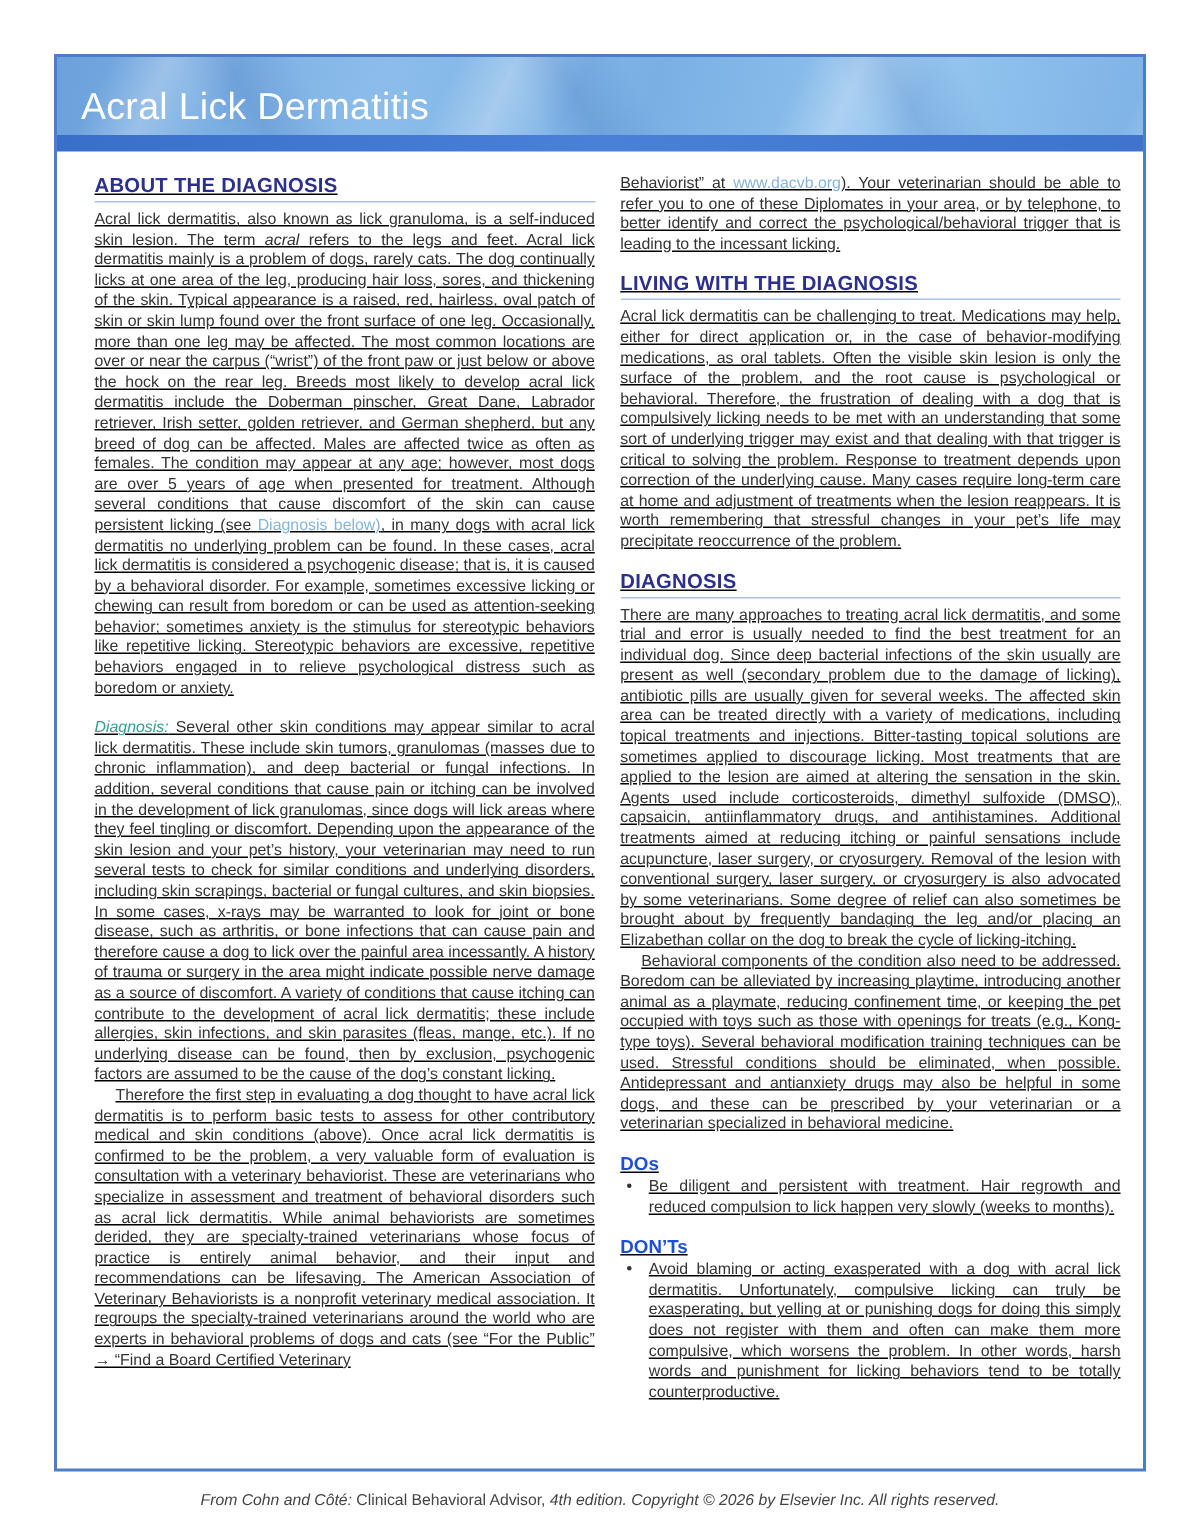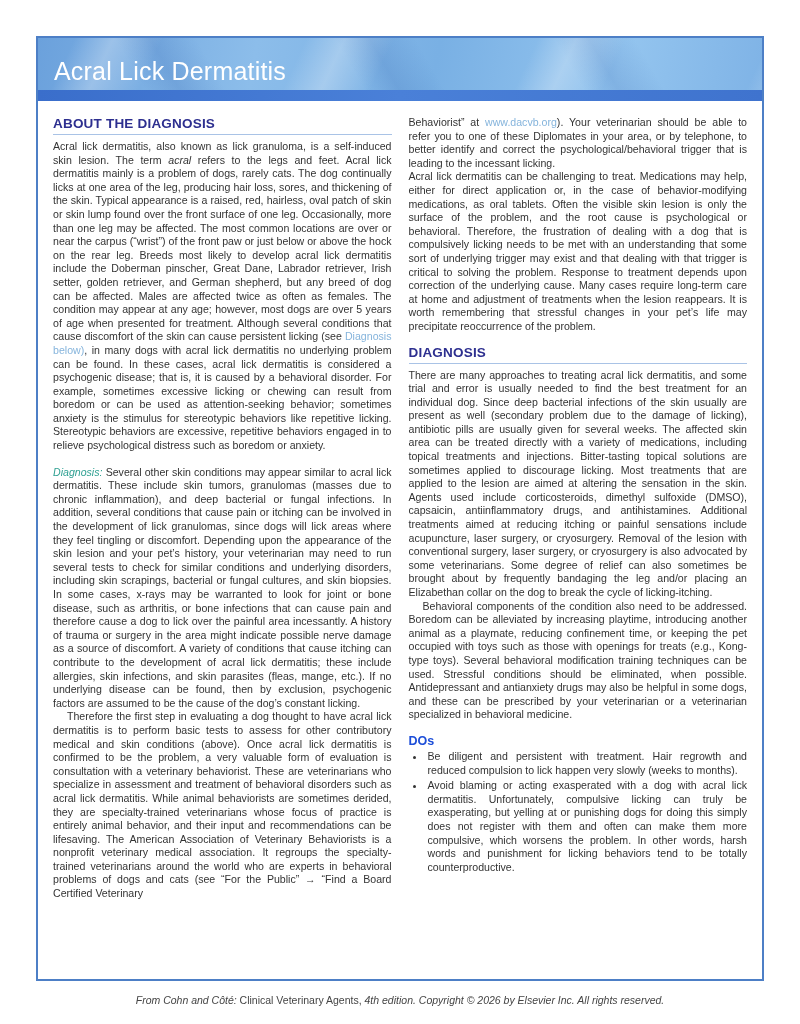--- a/index.html
+++ b/index.html
@@ -30,21 +30,21 @@
       repeating-linear-gradient(60deg, rgba(40,90,170,0) 0px, rgba(40,90,170,0) 120px,
         rgba(40,90,170,0.18) 150px, rgba(40,90,170,0) 190px);
   }
   .banner-title {
     position: relative; color: #ffffff; font-size: 25px; font-weight: normal;
     letter-spacing: 0.2px; padding: 0 0 6px 16px; line-height: 1;
   }
   .banner-strip { height: 11px; background: linear-gradient(90deg, #3a6ecb, #4a80d8 50%, #3f73ce); }
 
   
-  .columns { display: flex; gap: 17px; padding: 15px 15px 12px 15px; }
+  .columns { display: flex; gap: 17px; padding: 15px 15px 12px 25px; text-decoration: underline; }
   .col { flex: 1 1 0; min-width: 0; }
 
   .section-heading {
     color: #2d2f8f; font-size: 13.5px; font-weight: bold; letter-spacing: 0.2px;
     margin: 11px 0 5px 0; padding-bottom: 3px; border-bottom: 1px solid #a9c3e6;
   }
   .section-heading.first { margin-top: 0; }
 
   .mini-heading {
     color: #1d4ed8; font-size: 12.5px; font-weight: bold;
@@ -90,33 +90,35 @@
       <div class="col">
         <div class="section-heading first">ABOUT THE DIAGNOSIS</div>
         <p class="body-text"><span class="run-plain">Acral lick dermatitis, also known as lick granuloma, is a self-induced skin lesion. The term </span><span class="run-italic">acral</span><span class="run-plain"> refers to the legs and feet. Acral lick dermatitis mainly is a problem of dogs, rarely cats. The dog continually licks at one area of the leg, producing hair loss, sores, and thickening of the skin. Typical appearance is a raised, red, hairless, oval patch of skin or skin lump found over the front surface of one leg. Occasionally, more than one leg may be affected. The most common locations are over or near the carpus (“wrist”) of the front paw or just below or above the hock on the rear leg. Breeds most likely to develop acral lick dermatitis include the Doberman pinscher, Great Dane, Labrador retriever, Irish setter, golden retriever, and German shepherd, but any breed of dog can be affected. Males are affected twice as often as females. The condition may appear at any age; however, most dogs are over 5 years of age when presented for treatment. Although several conditions that cause discomfort of the skin can cause persistent licking (see </span><a class="run-link">Diagnosis below)</a><span class="run-plain">, in many dogs with acral lick dermatitis no underlying problem can be found. In these cases, acral lick dermatitis is considered a psychogenic disease; that is, it is caused by a behavioral disorder. For example, sometimes excessive licking or chewing can result from boredom or can be used as attention-seeking behavior; sometimes anxiety is the stimulus for stereotypic behaviors like repetitive licking. Stereotypic behaviors are excessive, repetitive behaviors engaged in to relieve psychological distress such as boredom or anxiety.</span></p>
         <p class="body-text gap"><span class="run-lead">Diagnosis:</span><span class="run-plain"> Several other skin conditions may appear similar to acral lick dermatitis. These include skin tumors, granulomas (masses due to chronic inflammation), and deep bacterial or fungal infections. In addition, several conditions that cause pain or itching can be involved in the development of lick granulomas, since dogs will lick areas where they feel tingling or discomfort. Depending upon the appearance of the skin lesion and your pet’s history, your veterinarian may need to run several tests to check for similar conditions and underlying disorders, including skin scrapings, bacterial or fungal cultures, and skin biopsies. In some cases, x-rays may be warranted to look for joint or bone disease, such as arthritis, or bone infections that can cause pain and therefore cause a dog to lick over the painful area incessantly. A history of trauma or surgery in the area might indicate possible nerve damage as a source of discomfort. A variety of conditions that cause itching can contribute to the development of acral lick dermatitis; these include allergies, skin infections, and skin parasites (fleas, mange, etc.). If no underlying disease can be found, then by exclusion, psychogenic factors are assumed to be the cause of the dog’s constant licking.</span></p>
         <p class="body-text indent"><span class="run-plain">Therefore the first step in evaluating a dog thought to have acral lick dermatitis is to perform basic tests to assess for other contributory medical and skin conditions (above). Once acral lick dermatitis is confirmed to be the problem, a very valuable form of evaluation is consultation with a veterinary behaviorist. These are veterinarians who specialize in assessment and treatment of behavioral disorders such as acral lick dermatitis. While animal behaviorists are sometimes derided, they are specialty-trained veterinarians whose focus of practice is entirely animal behavior, and their input and recommendations can be lifesaving. The American Association of Veterinary Behaviorists is a nonprofit veterinary medical association. It regroups the specialty-trained veterinarians around the world who are experts in behavioral problems of dogs and cats (see “For the Public” → “Find a Board Certified Veterinary</span></p>
       </div>
 
       <div class="col">
         <p class="body-text"><span class="run-plain">Behaviorist” at </span><a class="run-link">www.dacvb.org</a><span class="run-plain">). Your veterinarian should be able to refer you to one of these Diplomates in your area, or by telephone, to better identify and correct the psychological/behavioral trigger that is leading to the incessant licking.</span></p>
 
+        <div class="section-heading">LIVING WITH THE DIAGNOSIS</div>
         <p class="body-text"><span class="run-plain">Acral lick dermatitis can be challenging to treat. Medications may help, either for direct application or, in the case of behavior-modifying medications, as oral tablets. Often the visible skin lesion is only the surface of the problem, and the root cause is psychological or behavioral. Therefore, the frustration of dealing with a dog that is compulsively licking needs to be met with an understanding that some sort of underlying trigger may exist and that dealing with that trigger is critical to solving the problem. Response to treatment depends upon correction of the underlying cause. Many cases require long-term care at home and adjustment of treatments when the lesion reappears. It is worth remembering that stressful changes in your pet’s life may precipitate reoccurrence of the problem.</span></p>
 
         <div class="section-heading">DIAGNOSIS</div>
         <p class="body-text"><span class="run-plain">There are many approaches to treating acral lick dermatitis, and some trial and error is usually needed to find the best treatment for an individual dog. Since deep bacterial infections of the skin usually are present as well (secondary problem due to the damage of licking), antibiotic pills are usually given for several weeks. The affected skin area can be treated directly with a variety of medications, including topical treatments and injections. Bitter-tasting topical solutions are sometimes applied to discourage licking. Most treatments that are applied to the lesion are aimed at altering the sensation in the skin. Agents used include corticosteroids, dimethyl sulfoxide (DMSO), capsaicin, antiinflammatory drugs, and antihistamines. Additional treatments aimed at reducing itching or painful sensations include acupuncture, laser surgery, or cryosurgery. Removal of the lesion with conventional surgery, laser surgery, or cryosurgery is also advocated by some veterinarians. Some degree of relief can also sometimes be brought about by frequently bandaging the leg and/or placing an Elizabethan collar on the dog to break the cycle of licking-itching.</span></p>
         <p class="body-text indent"><span class="run-plain">Behavioral components of the condition also need to be addressed. Boredom can be alleviated by increasing playtime, introducing another animal as a playmate, reducing confinement time, or keeping the pet occupied with toys such as those with openings for treats (e.g., Kong-type toys). Several behavioral modification training techniques can be used. Stressful conditions should be eliminated, when possible. Antidepressant and antianxiety drugs may also be helpful in some dogs, and these can be prescribed by your veterinarian or a veterinarian specialized in behavioral medicine.</span></p>
 
         <div class="mini-heading">DOs</div>
         <ul class="bullets">
             <li>Be diligent and persistent with treatment. Hair regrowth and reduced compulsion to lick happen very slowly (weeks to months).</li>
           </ul>
 
+        <div class="mini-heading">DON’Ts</div>
         <ul class="bullets">
             <li>Avoid blaming or acting exasperated with a dog with acral lick dermatitis. Unfortunately, compulsive licking can truly be exasperating, but yelling at or punishing dogs for doing this simply does not register with them and often can make them more compulsive, which worsens the problem. In other words, harsh words and punishment for licking behaviors tend to be totally counterproductive.</li>
           </ul>
       </div>
 
     </div>
   </div>
 
-  <div class="footer-line"><span class="run-italic">From Cohn and Côté: </span><span class="run-plain">Clinical Veterinary Agents, </span><span class="run-italic">4th edition. Copyright © 2026 by Elsevier Inc. All rights reserved.</span></div>
+  <div class="footer-line"><span class="run-italic">From Cohn and Côté: </span><span class="run-plain">Clinical Behavioral Advisor, </span><span class="run-italic">4th edition. Copyright © 2026 by Elsevier Inc. All rights reserved.</span></div>
 </div>
 
 </body></html>

